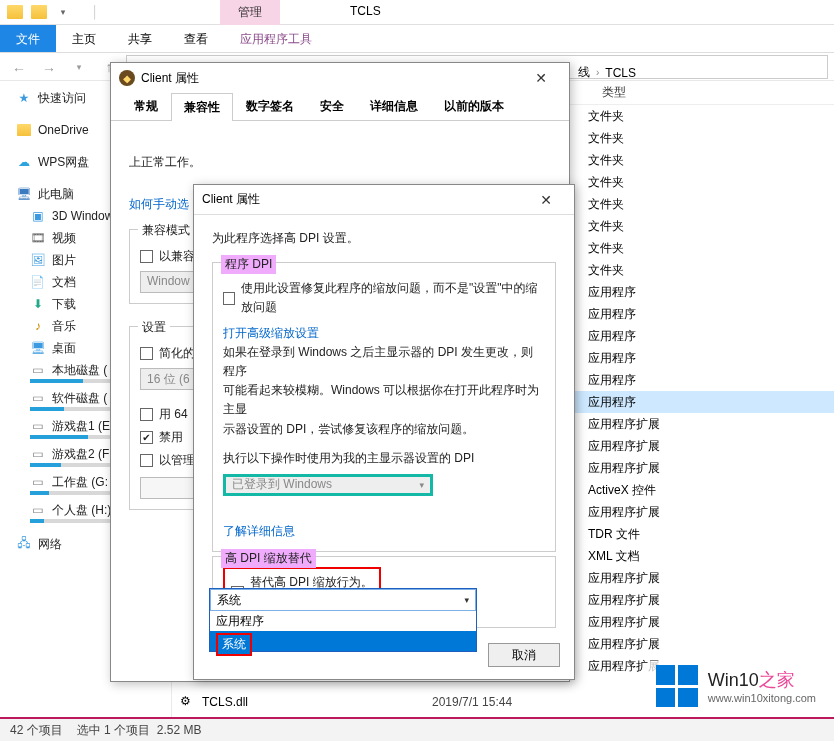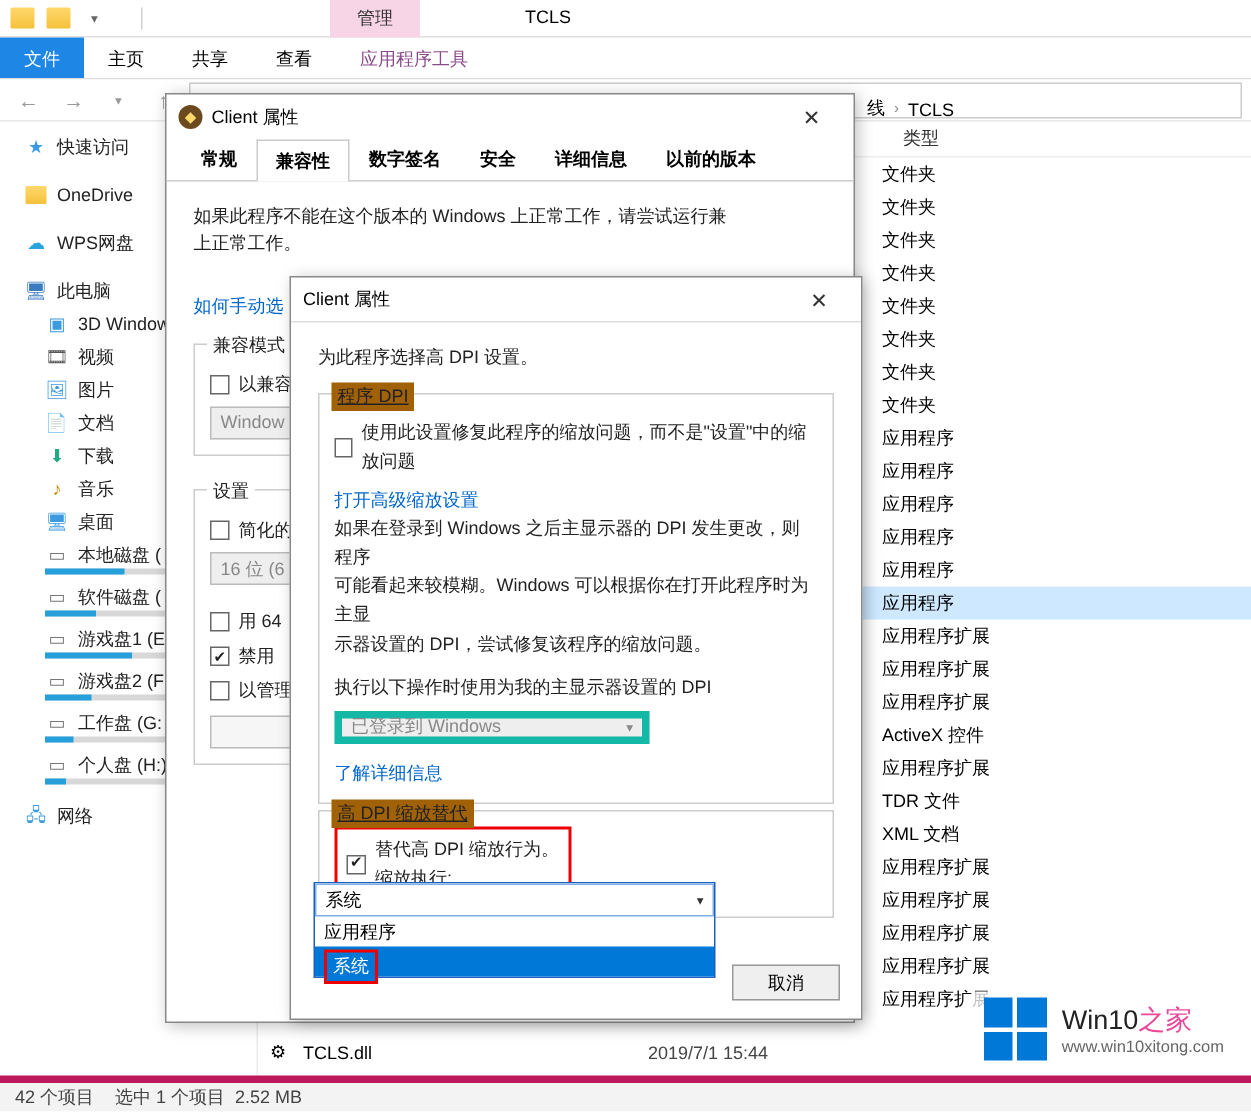--- a/index.html
+++ b/index.html
@@ -40,21 +40,21 @@
 .fh-type { position:absolute; left: 420px; }
 .fh-size { position:absolute; left: 660px; }
 .file-row { display: flex; align-items: center; height: 22px; font-size: 12px; position: relative; }
 .file-row.sel { background: #cde8ff; }
 .file-row .ftype { position: absolute; left: 416px; }
 .file-row .fsize { position: absolute; left: 640px; text-align: right; width: 80px; }
 .file-row .fdate { position: absolute; left: 260px; color: #444; }
 .file-row .fic { width: 16px; height: 16px; margin-left: 8px; margin-right: 6px; }
 
 
-.statusbar { position: absolute; bottom: 0; left: 0; right: 0; height: 24px; background: #f3f3f3; border-top: 5px solid #be185d; display: flex; align-items: center; padding: 0 10px; font-size: 12px; color: #444; gap: 14px; }
+.statusbar { position: absolute; bottom: 0; left: 0; right: 0; height: 24px; background: #f3f3f3; border-top: 2px solid #be185d; display: flex; align-items: center; padding: 0 10px; font-size: 12px; color: #444; gap: 14px; }
 
 
 .dlg { position: absolute; background: #fff; border: 1px solid #888; box-shadow: 2px 2px 10px rgba(0,0,0,.25); }
 .dlg1 { left: 110px; top: 62px; width: 460px; height: 620px; }
 .dlg-title { height: 30px; display: flex; align-items: center; padding: 0 8px; font-size: 12px; }
 .dlg-title .t-icon { width: 16px; height: 16px; background: #6b4a1f; border-radius: 50%; margin-right: 6px; display:inline-flex;align-items:center;justify-content:center;color:#ffd76b;font-size:10px;}
 .dlg-title .close { margin-left: auto; width: 40px; text-align: center; font-size: 14px; color: #333; cursor: pointer; }
 .dlg-tabs { display: flex; border-bottom: 1px solid #ccc; padding-left: 10px; height: 28px; align-items: flex-end; }
 .dlg-tabs .dt { padding: 5px 12px; font-size: 12px; border: 1px solid transparent; border-bottom: none; cursor: pointer; font-weight: bold; }
 .dlg-tabs .dt.active { border-color: #ccc; background: #fff; position: relative; top: 1px; }
@@ -65,22 +65,22 @@
 .group-box .gtitle { position: absolute; top: -8px; left: 8px; background: #fff; padding: 0 4px; font-size: 12px; }
 .chk-row { display: flex; align-items: center; gap: 6px; margin: 6px 0; font-size: 12px; }
 .chk { width: 13px; height: 13px; border: 1px solid #666; display: inline-flex; align-items: center; justify-content: center; font-size: 10px; }
 .select-dis { width: 150px; height: 22px; border: 1px solid #bbb; background: #eee; color: #888; padding: 2px 6px; font-size: 12px; }
 
 
 .dlg2 { left: 193px; top: 184px; width: 382px; height: 496px; }
 .dlg2 .dlg-title { border-bottom: 1px solid #ddd; }
 .dlg2 .body2 { padding: 14px 18px; font-size: 12px; line-height: 1.6; color: #222; }
 .gbox2 { border: 1px solid #ccc; padding: 10px; margin-top: 10px; position: relative; }
-.gbox2 .gt { position: absolute; top: -8px; left: 8px; background: #a16207; padding: 0 4px; text-decoration: underline; }
-.sel2 { width: 210px; height: 22px; border: 5px solid #14b8a6; background: #eee; color: #888; padding: 2px 6px; margin-top: 6px; font-size: 12px; display: flex; align-items: center; justify-content: space-between; }
+.gbox2 .gt { position: absolute; top: -8px; left: 8px; background: #f0abfc; padding: 0 4px; }
+.sel2 { width: 210px; height: 22px; border: 3px solid #14b8a6; background: #eee; color: #888; padding: 2px 6px; margin-top: 6px; font-size: 12px; display: flex; align-items: center; justify-content: space-between; }
 .red-box { border: 2px solid #e00; padding: 4px 6px; }
 .red-box-tight { border: 2px solid #e00; display: inline-block; padding: 1px 4px; }
 
 .dropdown-open { position: absolute; left: 209px; top: 588px; width: 268px; border: 1px solid #1e5fbf; background: #fff; z-index: 50; }
 .dropdown-open .sel-head { height: 22px; border: 1px solid #7eb0e8; background: #fff; display: flex; align-items: center; padding: 0 6px; justify-content: space-between; font-size: 12px; }
 .dropdown-open .opt { height: 20px; padding: 2px 6px; font-size: 12px; cursor: pointer; }
 .dropdown-open .opt.sel { background: #0078d7; color: #fff; }
 
 .dlg-btns { position: absolute; bottom: 12px; right: 14px; display: flex; gap: 8px; }
 .btn { min-width: 72px; height: 24px; border: 1px solid #999; background: #efefef; font-size: 12px; cursor: pointer; }
@@ -365,21 +365,21 @@
   </div>
   <div class="dlg-tabs">
     <div class="dt">常规</div>
     <div class="dt active">兼容性</div>
     <div class="dt">数字签名</div>
     <div class="dt">安全</div>
     <div class="dt">详细信息</div>
     <div class="dt">以前的版本</div>
   </div>
   <div class="dlg-body">
-    <p><span>如果此程序不能在这个版本的 Windows 上正常工作，请尝试运行兼</span><br><span>上正常工作。</span></p>
+    <p><br><span>上正常工作。</span></p>
     <p style="margin-top:24px;"><span class="link">如何手动选</span></p>
     <div class="group-box">
       <span class="gtitle">兼容模式</span>
       <div class="chk-row">
           <span class="chk"></span>
           <span>以兼容</span>
         </div>
       <div class="select-dis">Window</div>
     </div>
     <div class="group-box" style="margin-top:22px;">
@@ -423,21 +423,21 @@
       <p style="margin-top:0;">
         <span>如果在登录到 Windows 之后主显示器的 DPI 发生更改，则程序</span><br>
         <span>可能看起来较模糊。Windows 可以根据你在打开此程序时为主显</span><br>
         <span>示器设置的 DPI，尝试修复该程序的缩放问题。</span>
       </p>
       <p style="margin-top:10px;">执行以下操作时使用为我的主显示器设置的 DPI</p>
       <div class="sel2">
           <span>已登录到 Windows</span>
           <span style="font-size:9px;">▾</span>
         </div>
-      <p style="margin-top:10px;"><span class="link">了解详细信息</span></p>
+      <p style="margin-top:26px;"><span class="link">了解详细信息</span></p>
     </div>
     <div class="gbox2" style="margin-top:4px;">
       <span class="gt">高 DPI 缩放替代</span>
       <div class="red-box" style="display:inline-block;">
         <div class="chk-row" style="margin:0;">
             <span class="chk">✔</span>
             <span><span>替代高 DPI 缩放行为。</span><br><span>缩放执行:</span></span>
           </div>
       </div>
     </div>

